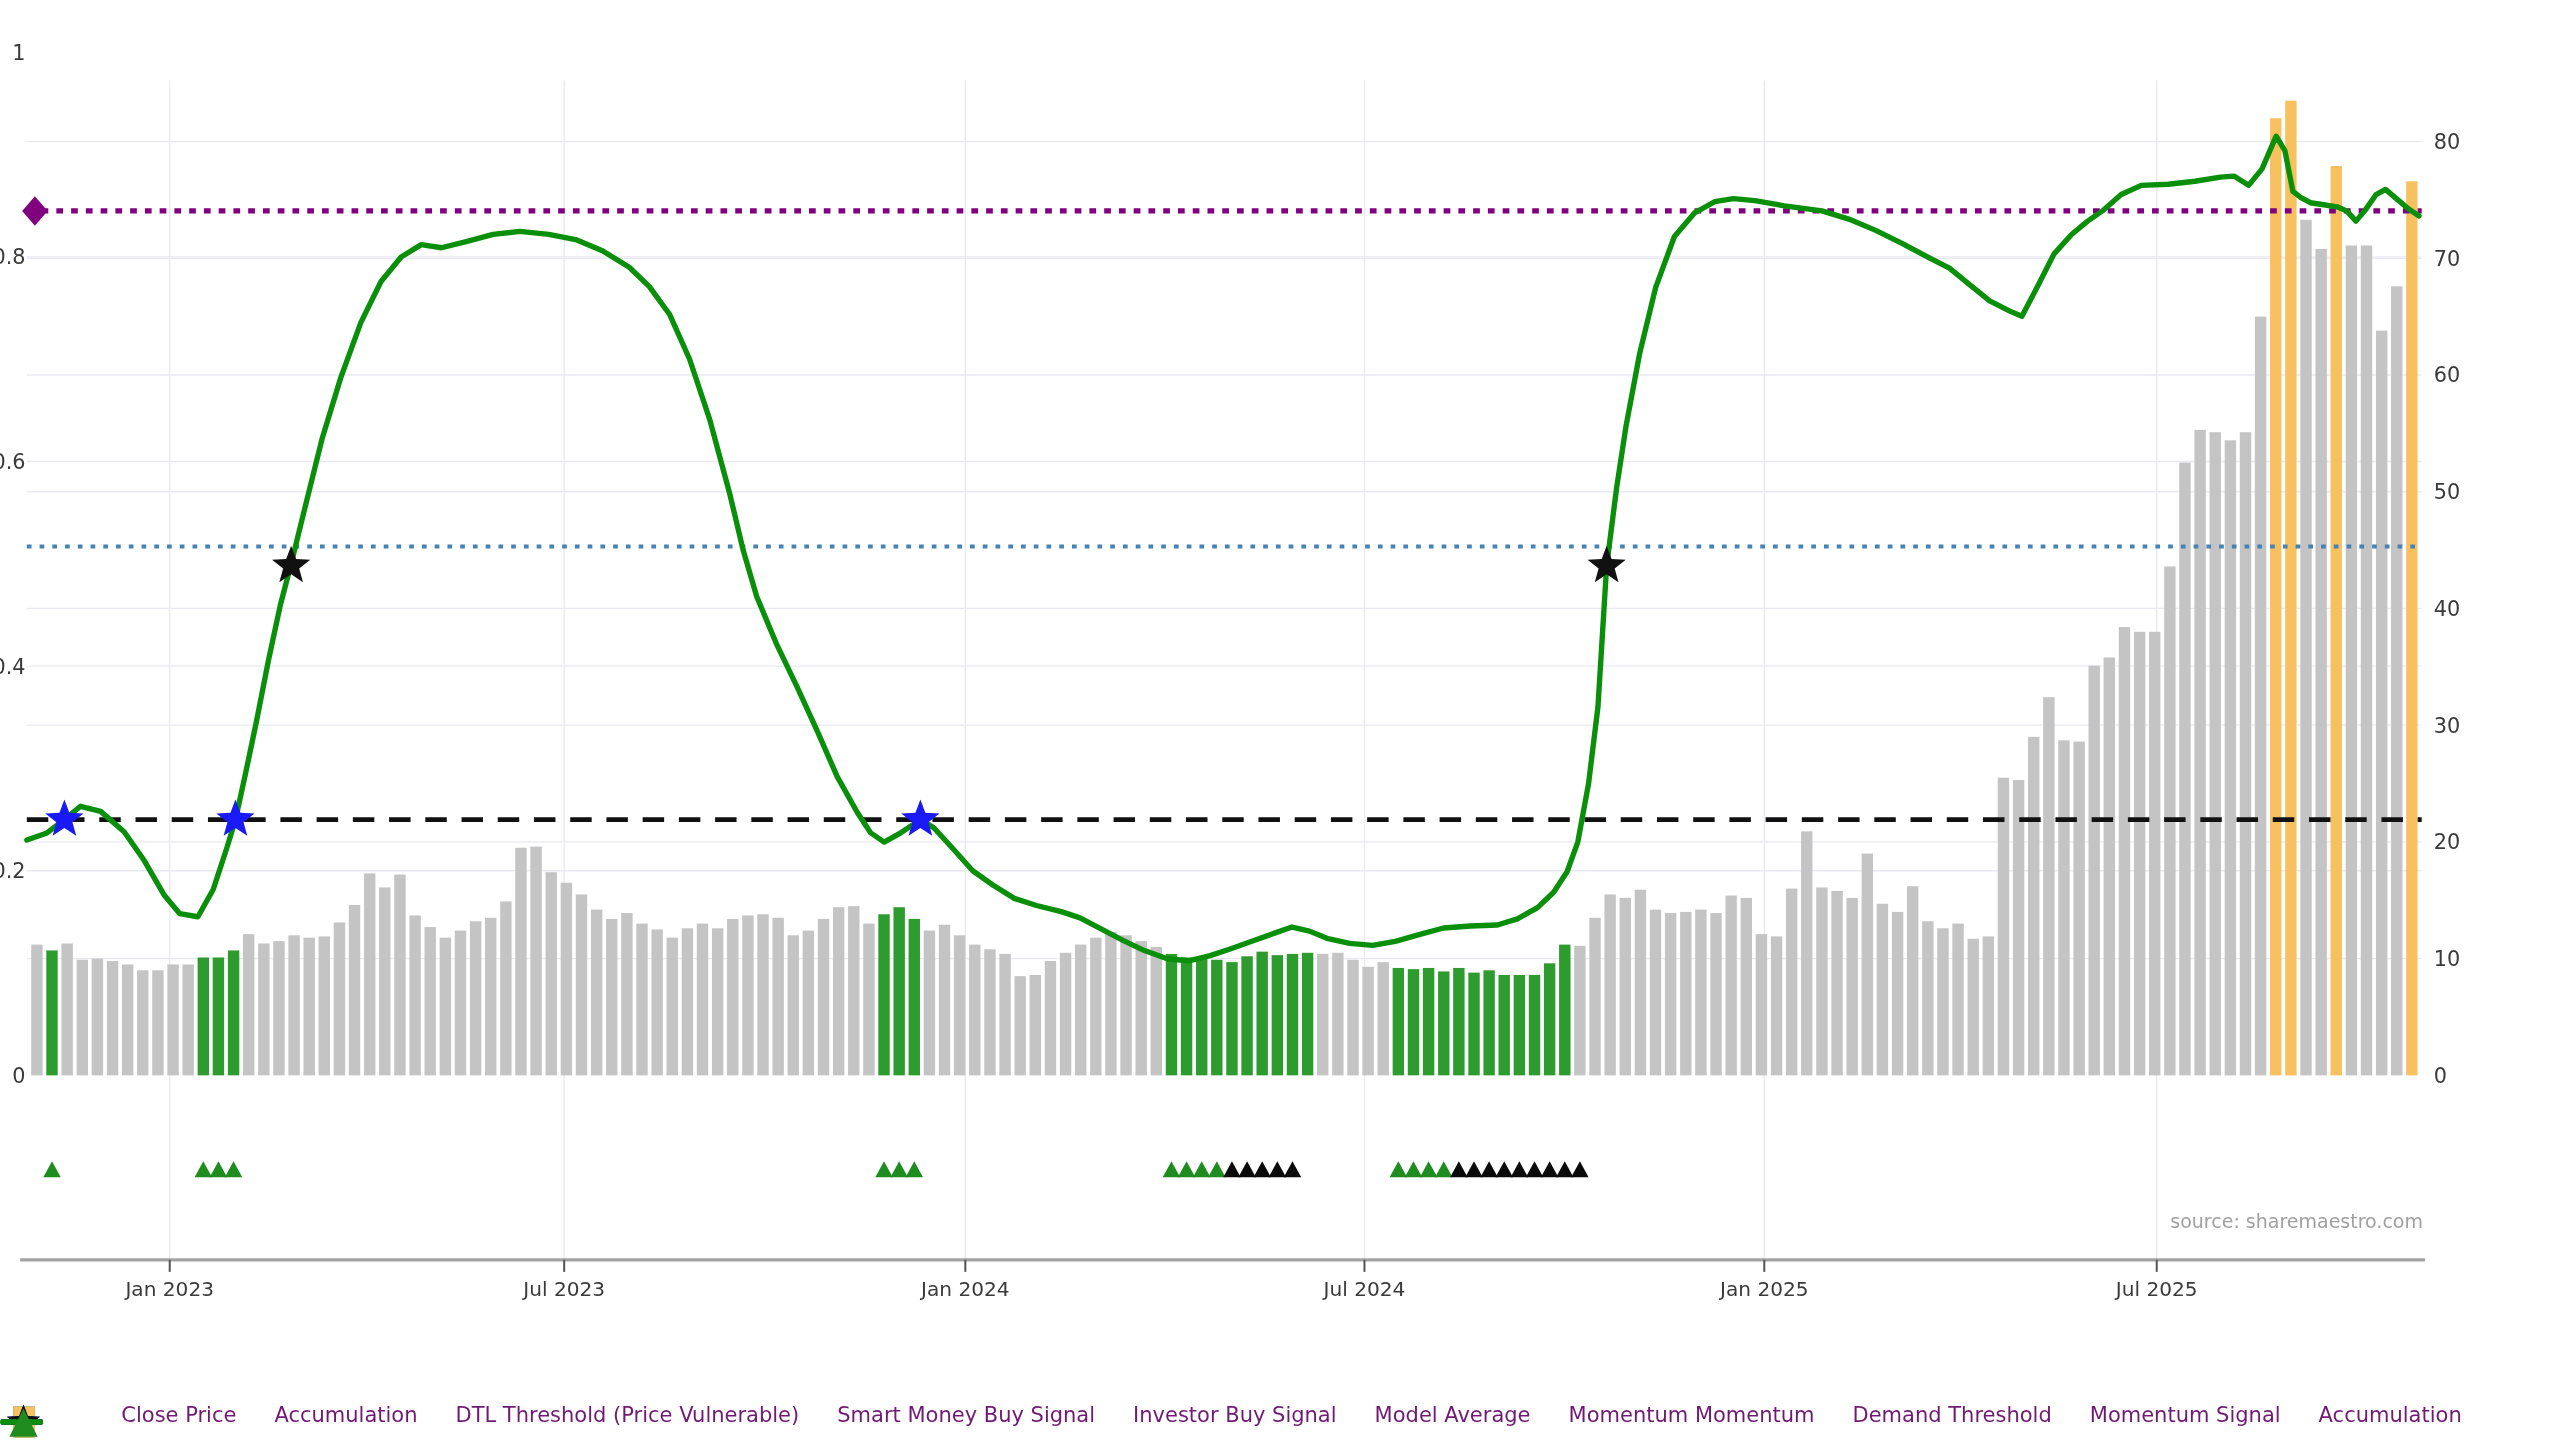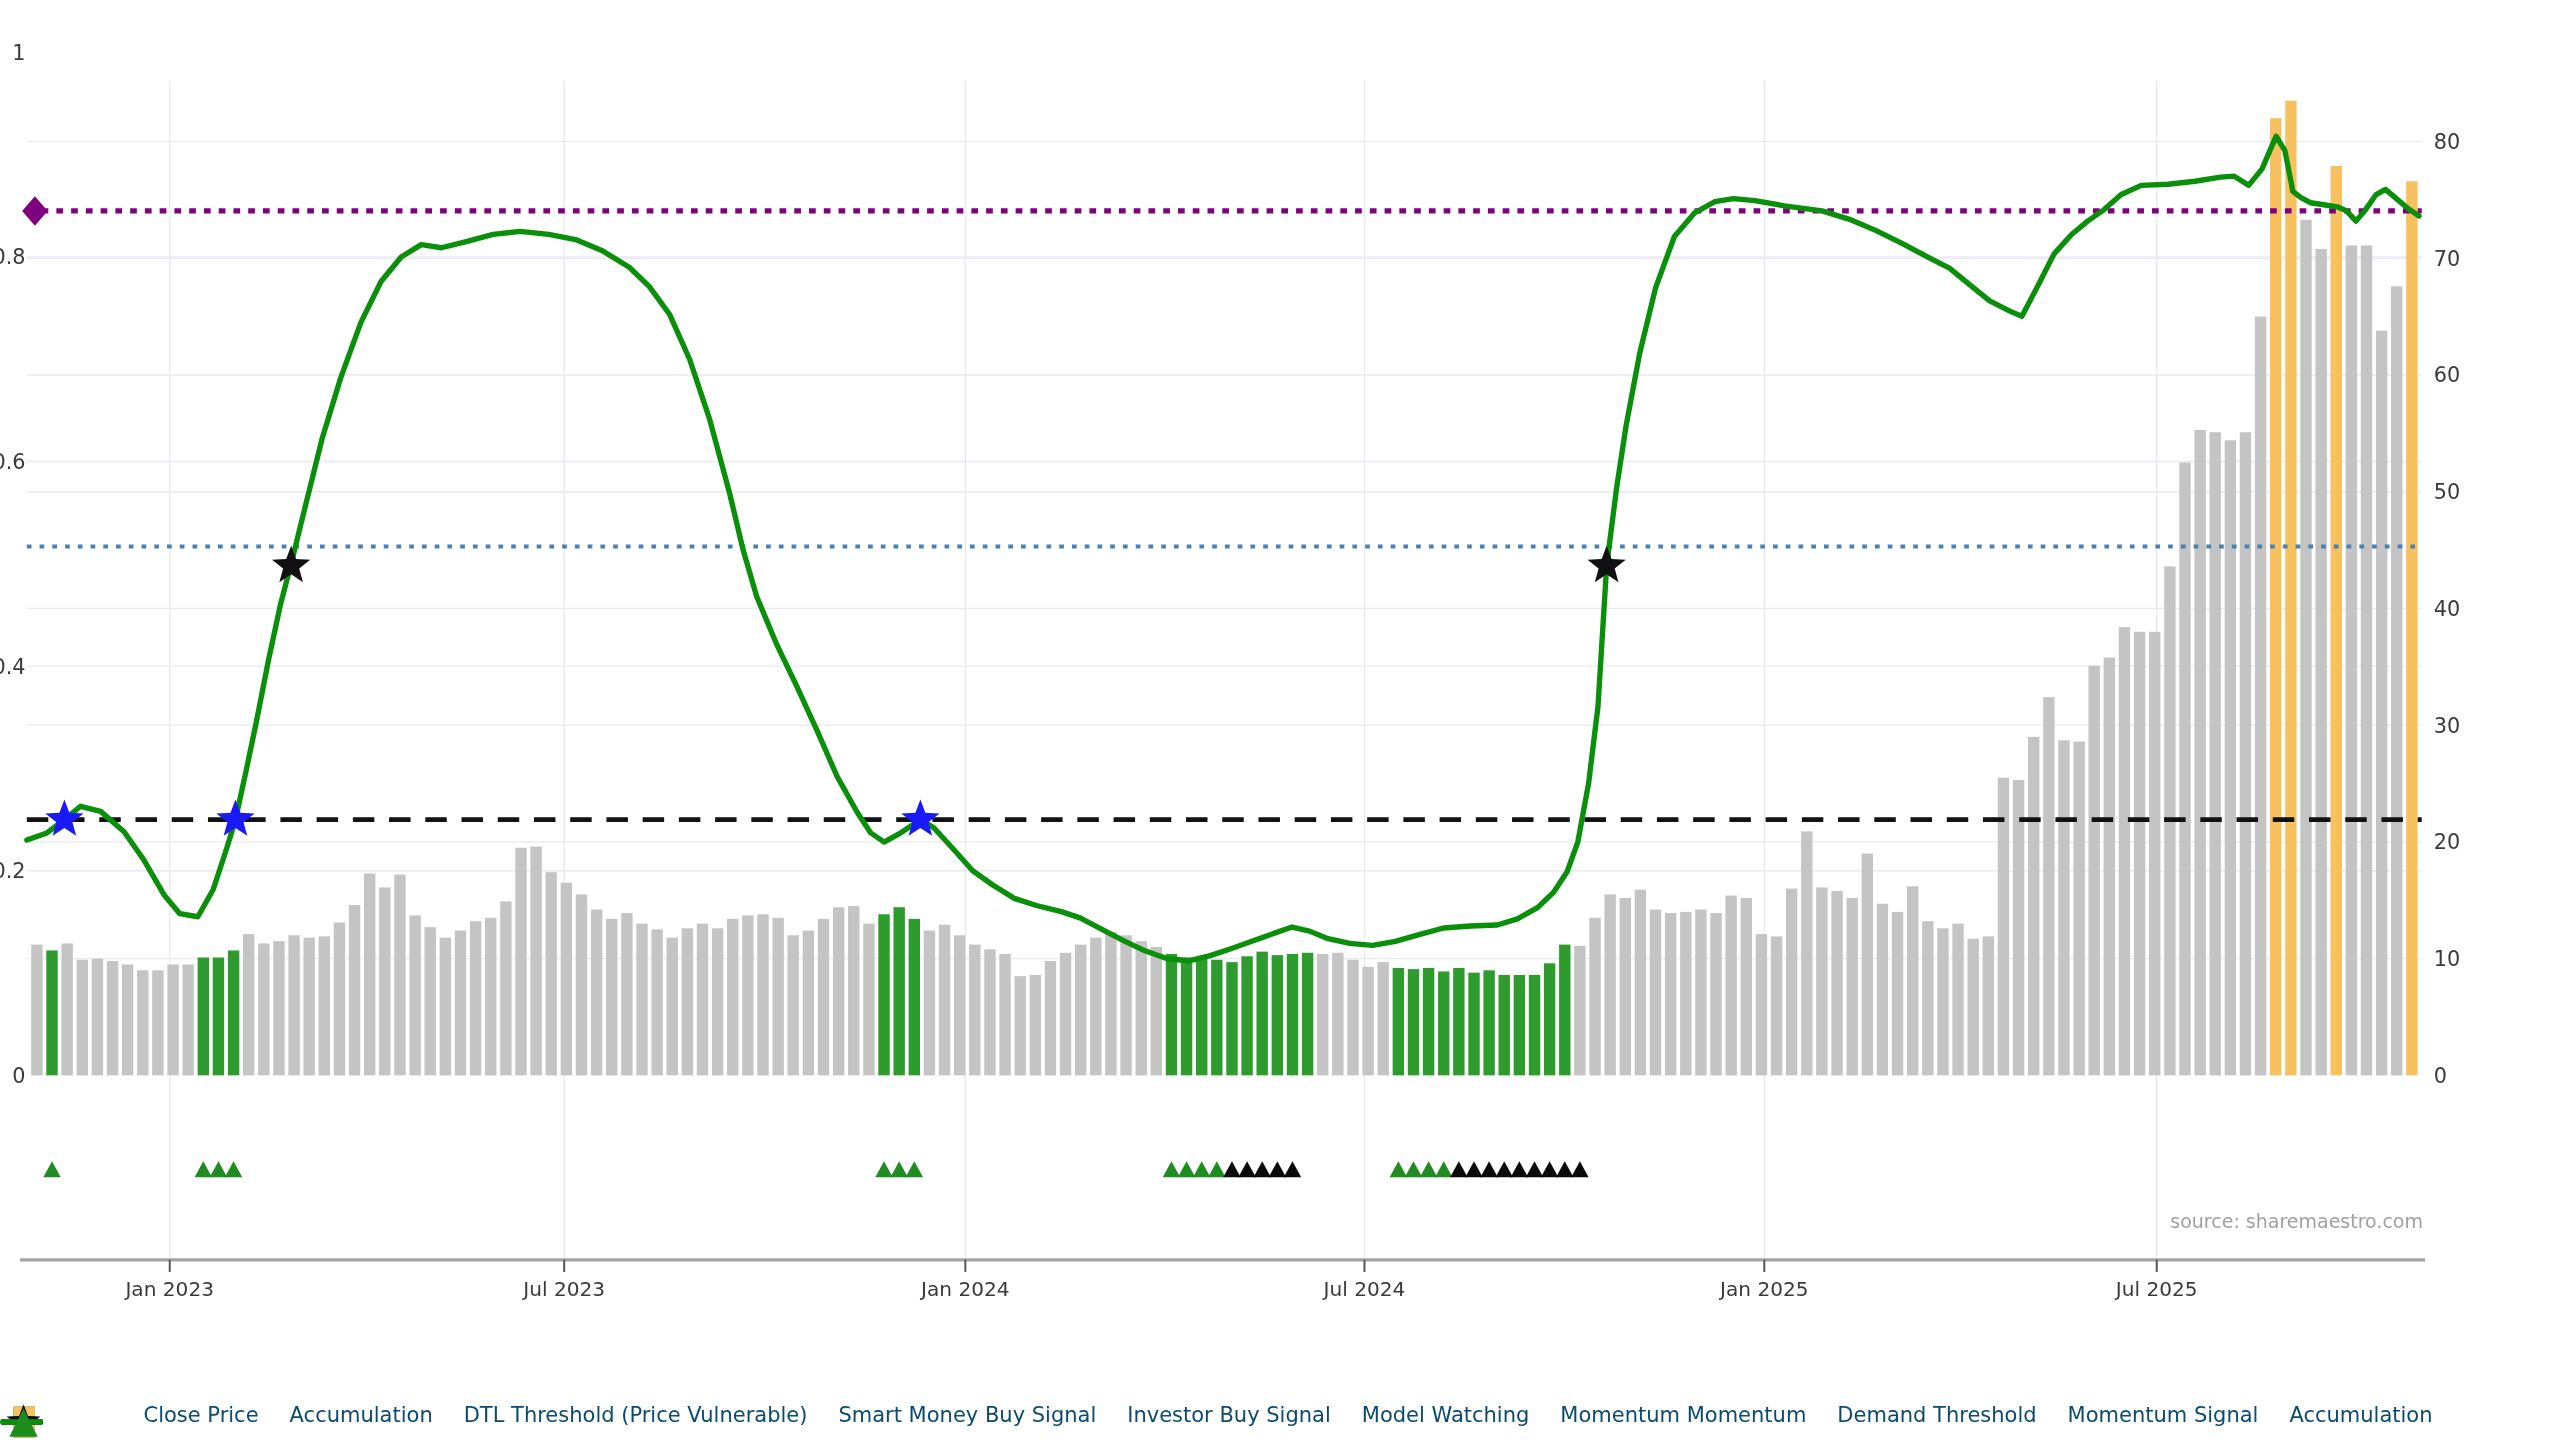--- a/index.html
+++ b/index.html
@@ -3,21 +3,21 @@
 <meta charset="utf-8">
 <style>
   html,body{margin:0;padding:0;background:#fff;}
   .stage{position:relative;width:2576px;height:1449px;background:#ffffff;
          font-family:"DejaVu Sans", sans-serif;overflow:hidden;}
   .stage svg{position:absolute;left:0;top:0;}
   .source-note{position:absolute;top:1210px;right:153px;font-size:19px;color:#a0a0a0;margin-left:11px;}
   .legend{position:absolute;left:0;right:0;top:1403px;display:flex;justify-content:center;
           align-items:center;gap:31px;}
   .legend-item{display:flex;align-items:center;gap:9.4px;}
-  .legend-item .lbl{font-size:21px;color:#0c4a6e;white-space:nowrap;}
+  .legend-item .lbl{font-size:21px;color:#701a75;white-space:nowrap;margin-left:7px;}
   .legend-item svg{display:block;}
   text{fill:#3a3a3a;}
 </style>
 </head>
 <body>
 
 <div class="stage">
   <svg id="plot" width="2576" height="1449" viewBox="0 0 3840 2160">
       <line x1="253" y1="120" x2="253" y2="1878" stroke="#e9e9f1" stroke-width="2"></line>
       <line x1="841" y1="120" x2="841" y2="1878" stroke="#e9e9f1" stroke-width="2"></line>
@@ -293,21 +293,21 @@
         <svg width="47" height="38" viewBox="0 0 70 56">
           <polygon points="35.0,2.0 41.4,19.2 59.7,20.0 45.4,31.4 50.3,49.0 35.0,38.9 19.7,49.0 24.6,31.4 10.3,20.0 28.6,19.2" fill="#111111"></polygon>
         </svg>
         <span class="lbl">Investor Buy Signal</span>
       </div>
       <div class="legend-item">
         <svg width="47" height="38" viewBox="0 0 70 56">
           <rect x="2" y="24" width="26" height="8" rx="2" fill="#111111"></rect>
           <rect x="38" y="24" width="26" height="8" rx="2" fill="#111111"></rect>
         </svg>
-        <span class="lbl">Model Watching</span>
+        <span class="lbl">Model Average</span>
       </div>
       <div class="legend-item">
         <svg width="47" height="38" viewBox="0 0 70 56">
           <rect x="2" y="24" width="8" height="8" fill="#4682b4"></rect>
           <rect x="15" y="24" width="8" height="8" fill="#4682b4"></rect>
           <rect x="28" y="24" width="8" height="8" fill="#4682b4"></rect>
           <rect x="41" y="24" width="8" height="8" fill="#4682b4"></rect>
           <rect x="54" y="24" width="8" height="8" fill="#4682b4"></rect>
         </svg>
         <span class="lbl">Momentum Momentum</span>

